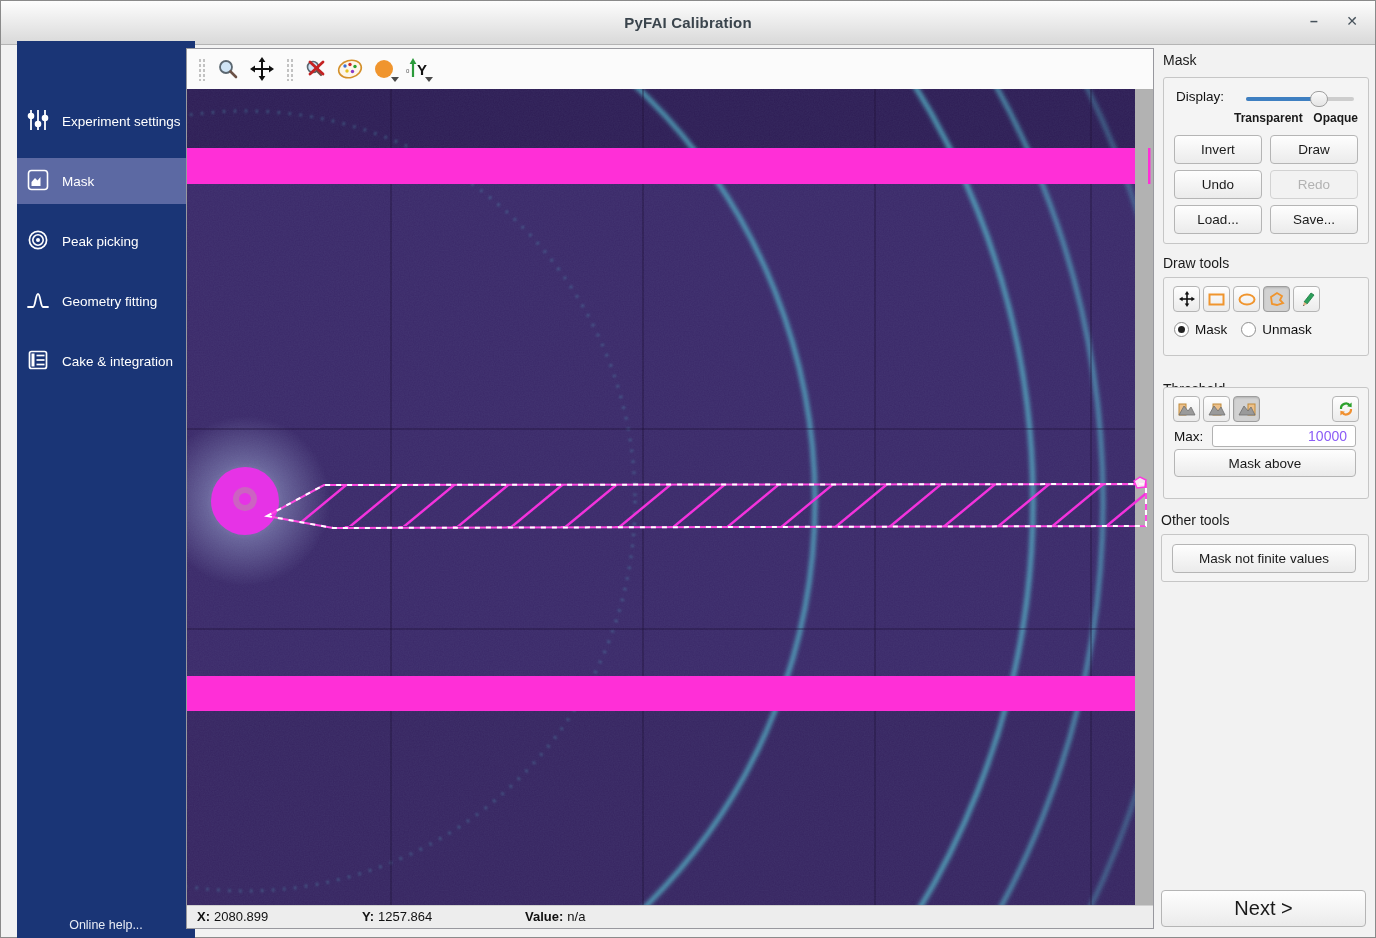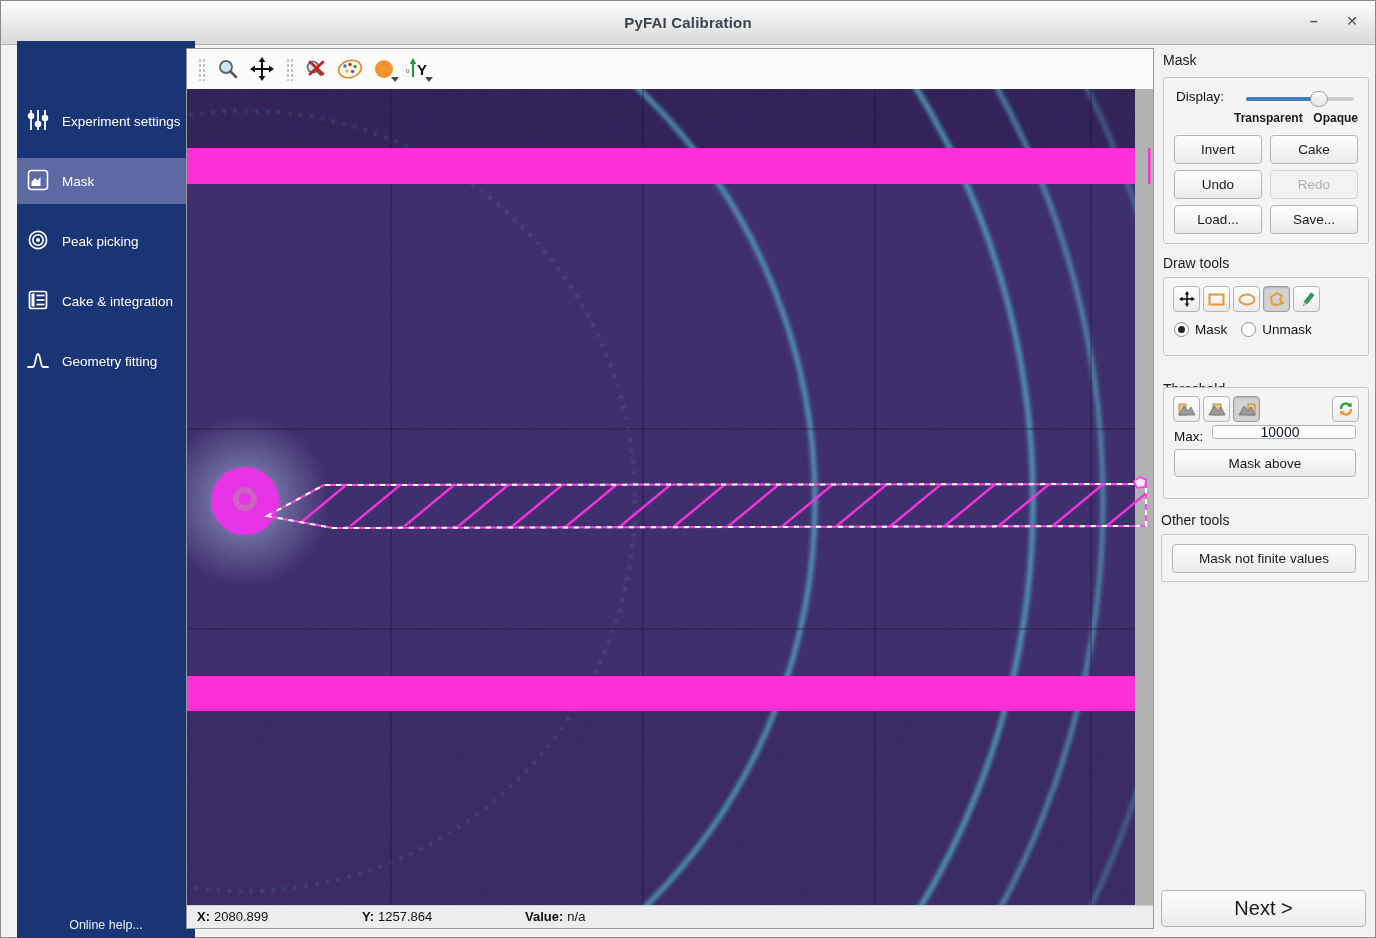--- a/index.html
+++ b/index.html
@@ -69,22 +69,22 @@
   .btn-grid { position:absolute; left:10px; top:57px; display:grid; grid-template-columns:88px 88px; gap:6px 8px; }
   .btn-grid .btn { height:29px; }
 
   .radio-row { position:absolute; left:10px; top:44px; display:flex; gap:14px; font-size:13.5px; color:#111; align-items:center; }
   .radio { width:15px; height:15px; border:1px solid #8f8f8f; border-radius:50%; background:#fff;
     display:inline-flex; align-items:center; justify-content:center; margin-right:6px; }
   .radio .dot { width:7px; height:7px; border-radius:50%; background:#222; }
   .radio-opt { display:flex; align-items:center; }
 
   .max-row { position:absolute; left:10px; top:41px; right:12px; height:26px; font-size:13.5px; color:#111; }
-  .max-input { position:absolute; left:38px; right:0; top:-4px; height:14px; border:1px solid #b2b2b2; border-radius:3px;
-    background:#fff; font-family:inherit; font-size:14px; text-align:center; padding-right:8px; color:#0f172a; }
+  .max-input { position:absolute; left:38px; right:0; top:-4px; height:22px; border:1px solid #b2b2b2; border-radius:3px;
+    background:#fff; font-family:inherit; font-size:14px; text-align:right; padding-right:8px; color:#8b5cf6; }
   .wide-btn { position:absolute; left:10px; right:12px; height:28px; }
 
   .next-btn { position:absolute; left:1160px; top:889px; width:205px; height:37px; font-size:20px; }
 </style>
 </head>
 <body>
 
 <div class="window">
 
   <div class="titlebar">
@@ -127,38 +127,38 @@
                 <circle cx="11" cy="11" r="5.2" stroke-width="1.6"></circle>
             <circle cx="11" cy="11" r="2" fill="#fff" stroke="none"></circle>
               </g>
             </svg>
         </span>
         <span>Peak picking</span>
       </div>
       <div class="side-item">
         <span>
           <svg width="22" height="22" viewBox="0 0 22 22">
+              <path d="M1 18 h5 C8.5 18 8.5 5 11 5 C13.5 5 13.5 18 16 18 h5" fill="none" stroke="#fff" stroke-width="1.8" stroke-linecap="round"></path>
+            </svg>
+        </span>
+        <span>Geometry fitting</span>
+      </div>
+      <div class="side-item">
+        <span>
+          <svg width="22" height="22" viewBox="0 0 22 22">
               <rect x="2.5" y="2.5" width="17" height="17" rx="2" fill="none" stroke="#fff" stroke-width="1.7"></rect>
             <rect x="4.5" y="4.5" width="3" height="13" fill="#fff"></rect>
             <g stroke="#fff" stroke-width="1.7">
                 <line x1="9.5" y1="6.5" x2="17.5" y2="6.5"></line>
                 <line x1="9.5" y1="11" x2="17.5" y2="11"></line>
                 <line x1="9.5" y1="15.5" x2="17.5" y2="15.5"></line>
               </g>
             </svg>
         </span>
         <span>Cake &amp; integration</span>
-      </div>
-      <div class="side-item">
-        <span>
-          <svg width="22" height="22" viewBox="0 0 22 22">
-              <path d="M1 18 h5 C8.5 18 8.5 5 11 5 C13.5 5 13.5 18 16 18 h5" fill="none" stroke="#fff" stroke-width="1.8" stroke-linecap="round"></path>
-            </svg>
-        </span>
-        <span>Geometry fitting</span>
       </div>
     </div>
     <div class="side-footer">Online help...</div>
   </div>
 
   <div class="plot-panel">
     <div class="plot-toolbar">
       <div class="tb-grip"></div>
       <div class="tb-btn">
         <svg width="24" height="24" viewBox="0 0 24 24">
@@ -308,21 +308,21 @@
         <div class="fill"></div>
           <div class="thumb"></div>
       </div>
     </div>
     <div class="scale-row">
       <span>Transparent</span>
       <span>Opaque</span>
     </div>
     <div class="btn-grid">
       <button class="btn">Invert</button>
-      <button class="btn">Cake</button>
+      <button class="btn">Draw</button>
       <button class="btn">Undo</button>
       <button class="btn disabled" disabled="">Redo</button>
       <button class="btn">Load...</button>
       <button class="btn">Save...</button>
     </div>
   </div>
 
   <div class="rpanel-title" style="left:1162px; top:254px;">Draw tools</div>
 
   <div class="groupbox" style="left:1162px; top:276px; width:206px; height:79px;">

